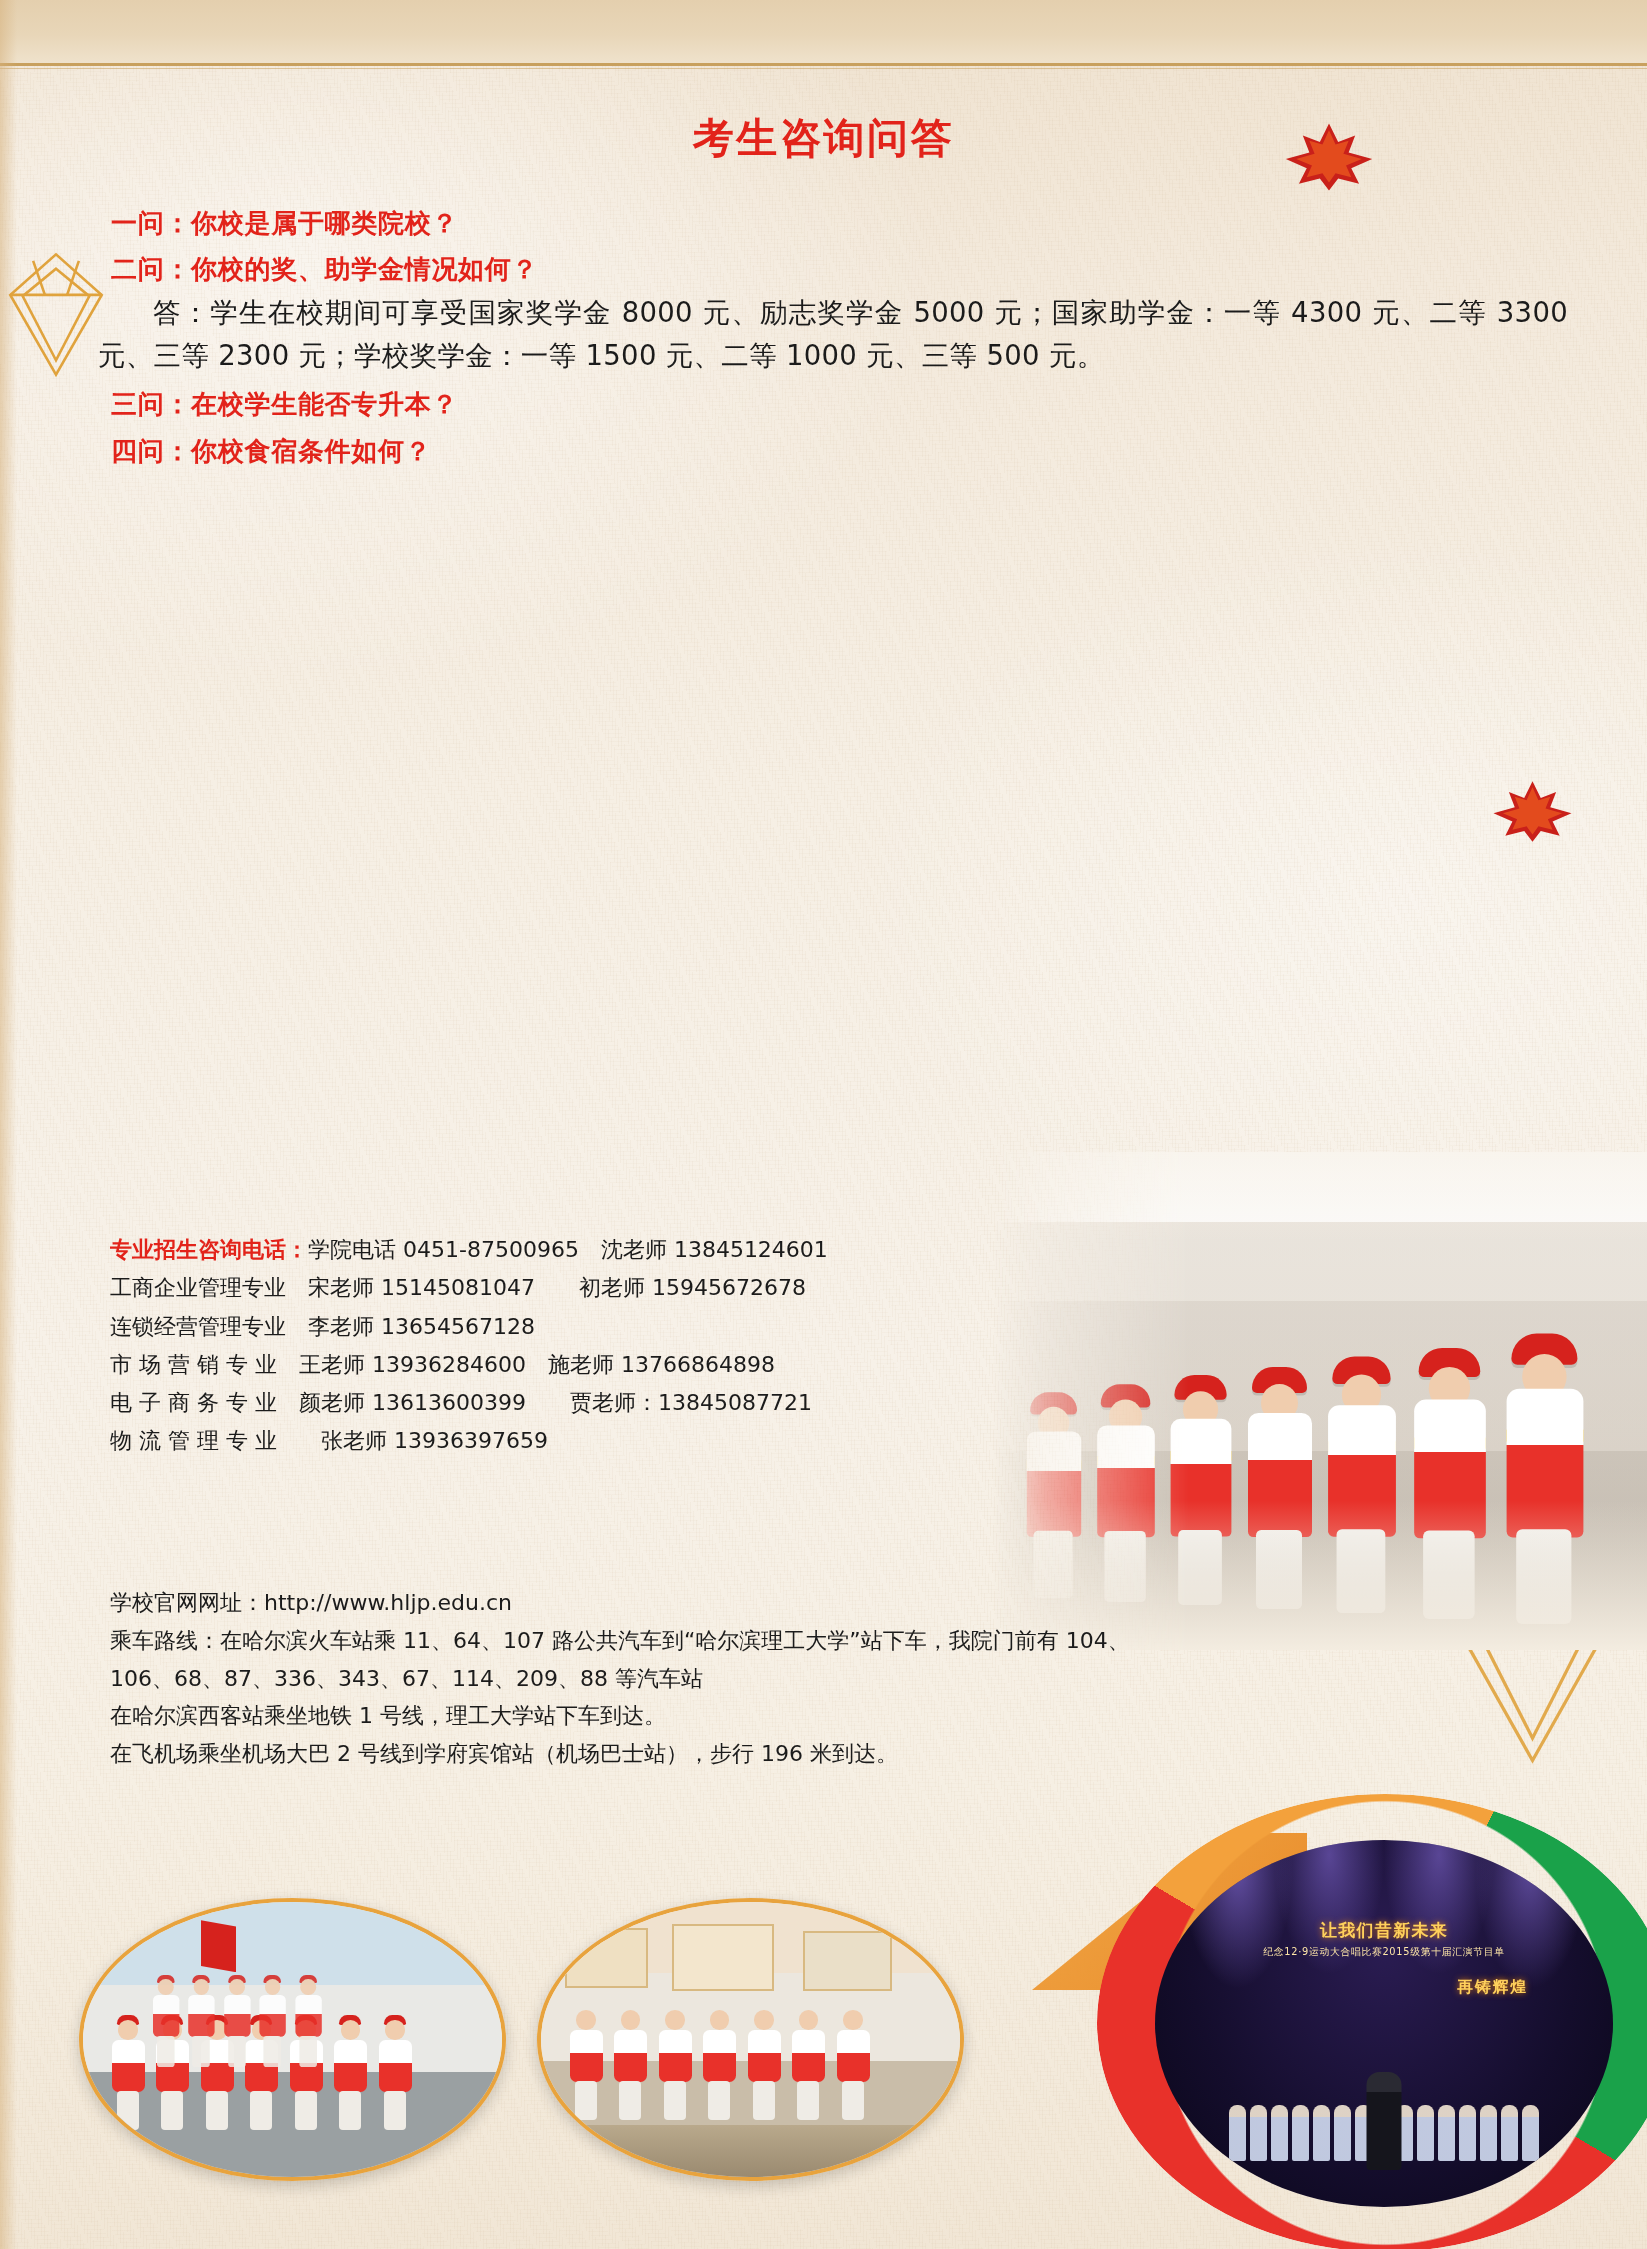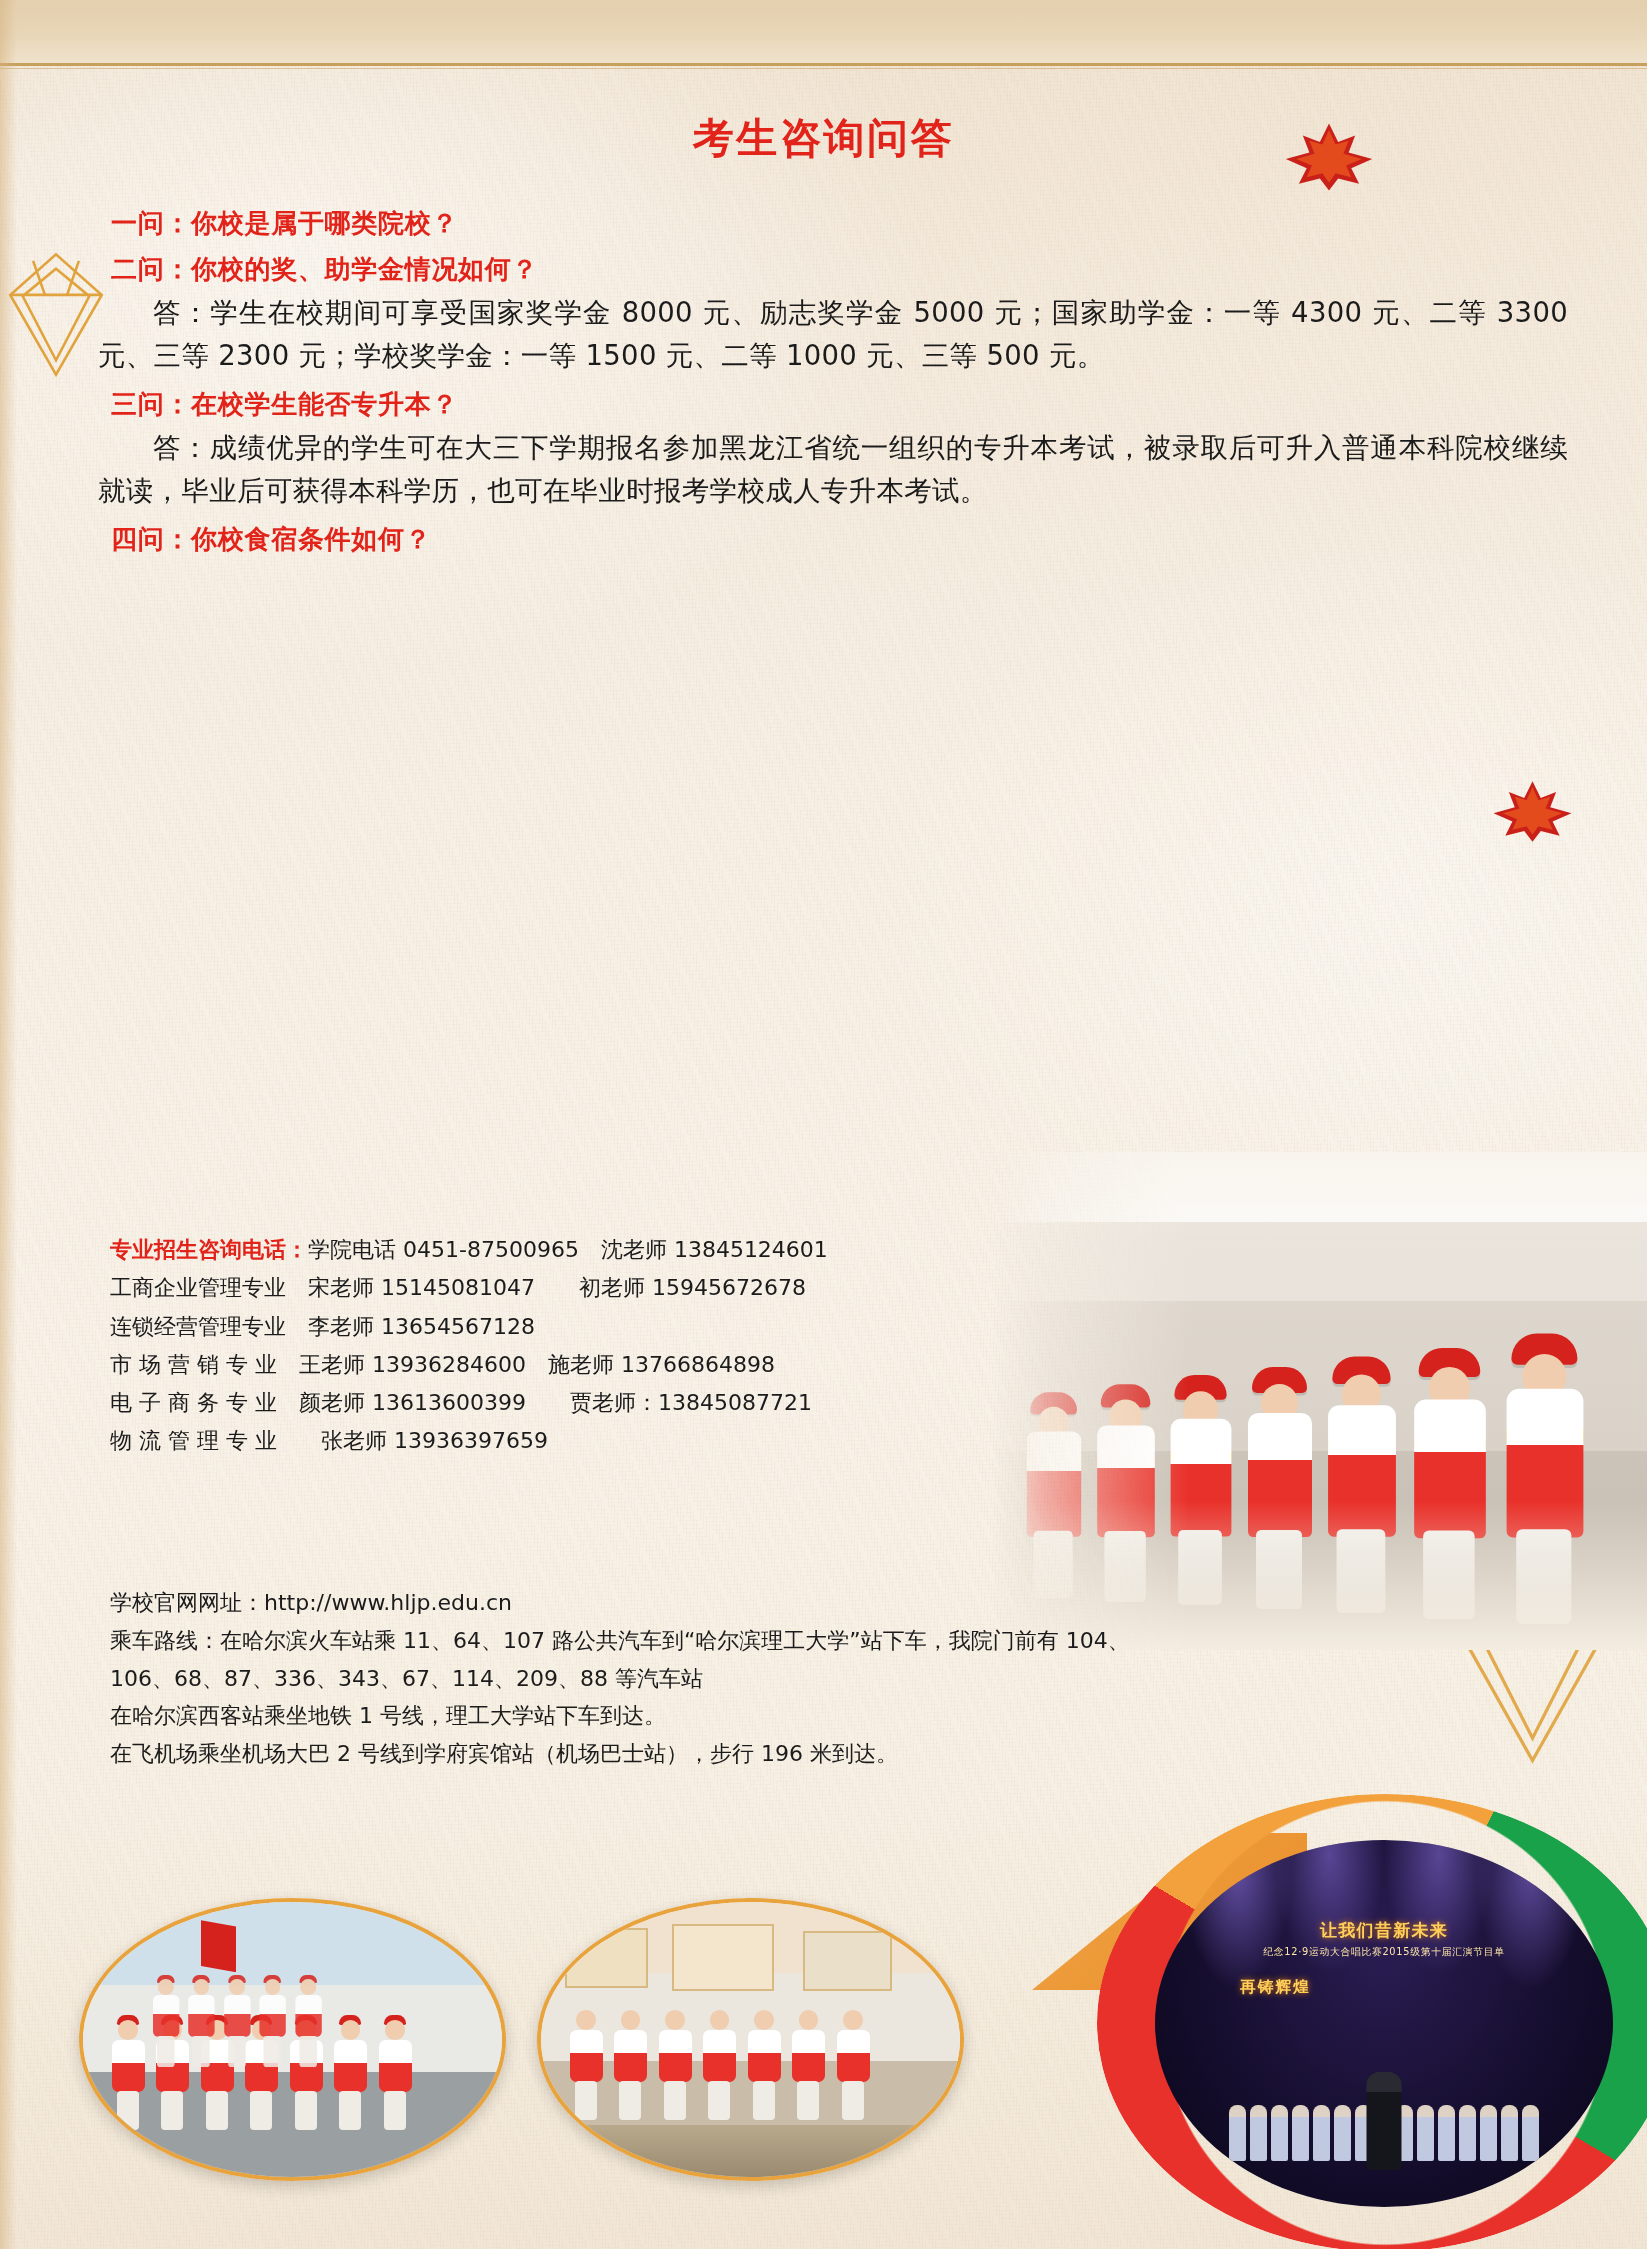--- a/index.html
+++ b/index.html
@@ -249,21 +249,21 @@
     color: #ffd15c; font-size: 17px; font-weight:bold; letter-spacing: 1.3px;
     text-shadow: 0 0 6.5px rgba(255,140,0,0.8);
   }
   .concert-sub {
     position:absolute; left: 50%; transform: translateX(-50%);
     top: 106px; width: 327px; text-align:center;
     color: #ffe7a8; font-size: 9.8px; letter-spacing: 0.7px;
   }
   .concert-banner2 {
     position:absolute; left: 50%; transform: translateX(-50%);
-    top: 137px; width: 288px; text-align:left;
+    top: 137px; width: 288px; text-align:right;
     color: #ffd15c; font-size: 15.7px; font-weight:bold; letter-spacing: 2px;
     text-shadow: 0 0 6.5px rgba(255,140,0,0.8);
   }
   .choir {
     position:absolute; left: 39px; right: 39px; bottom: 46px; height: 98px;
     display:flex; gap: 3.9px; justify-content:center; align-items:flex-end;
   }
   .choir i {
     display:block; width: 17px; height: 56px;
     background: linear-gradient(180deg, #efe3d2 0 22%, #cfd9ef 22% 100%);
@@ -392,21 +392,20 @@
 
   <div class="title">考生咨询问答</div>
 
   <div class="qa">
     <div class="q">一问：你校是属于哪类院校？</div>
 
     <div class="q">二问：你校的奖、助学金情况如何？</div>
     <div class="a">答：学生在校期间可享受国家奖学金 8000 元、励志奖学金 5000 元；国家助学金：一等 4300 元、二等 3300 元、三等 2300 元；学校奖学金：一等 1500 元、二等 1000 元、三等 500 元。</div>
 
     <div class="q">三问：在校学生能否专升本？</div>
-    <div class="a">答：成绩优异的学生可在大三下学期报名参加黑龙江省统一组织的专升本考试，被录取后可升入普通本科院校继续就读，毕业后可获得本科学历，也可在毕业时报考学校成人专升本考试。</div>
 
     <div class="q">四问：你校食宿条件如何？</div>
   </div>
 
   <div class="contacts">
     <div class="contact-row">
       <span class="lead">专业招生咨询电话：</span><span>学院电话 0451-87500965　沈老师 13845124601</span>
     </div>
     <div class="contact-row">工商企业管理专业　宋老师 15145081047　　初老师 15945672678</div>
     <div class="contact-row">连锁经营管理专业　李老师 13654567128</div>

